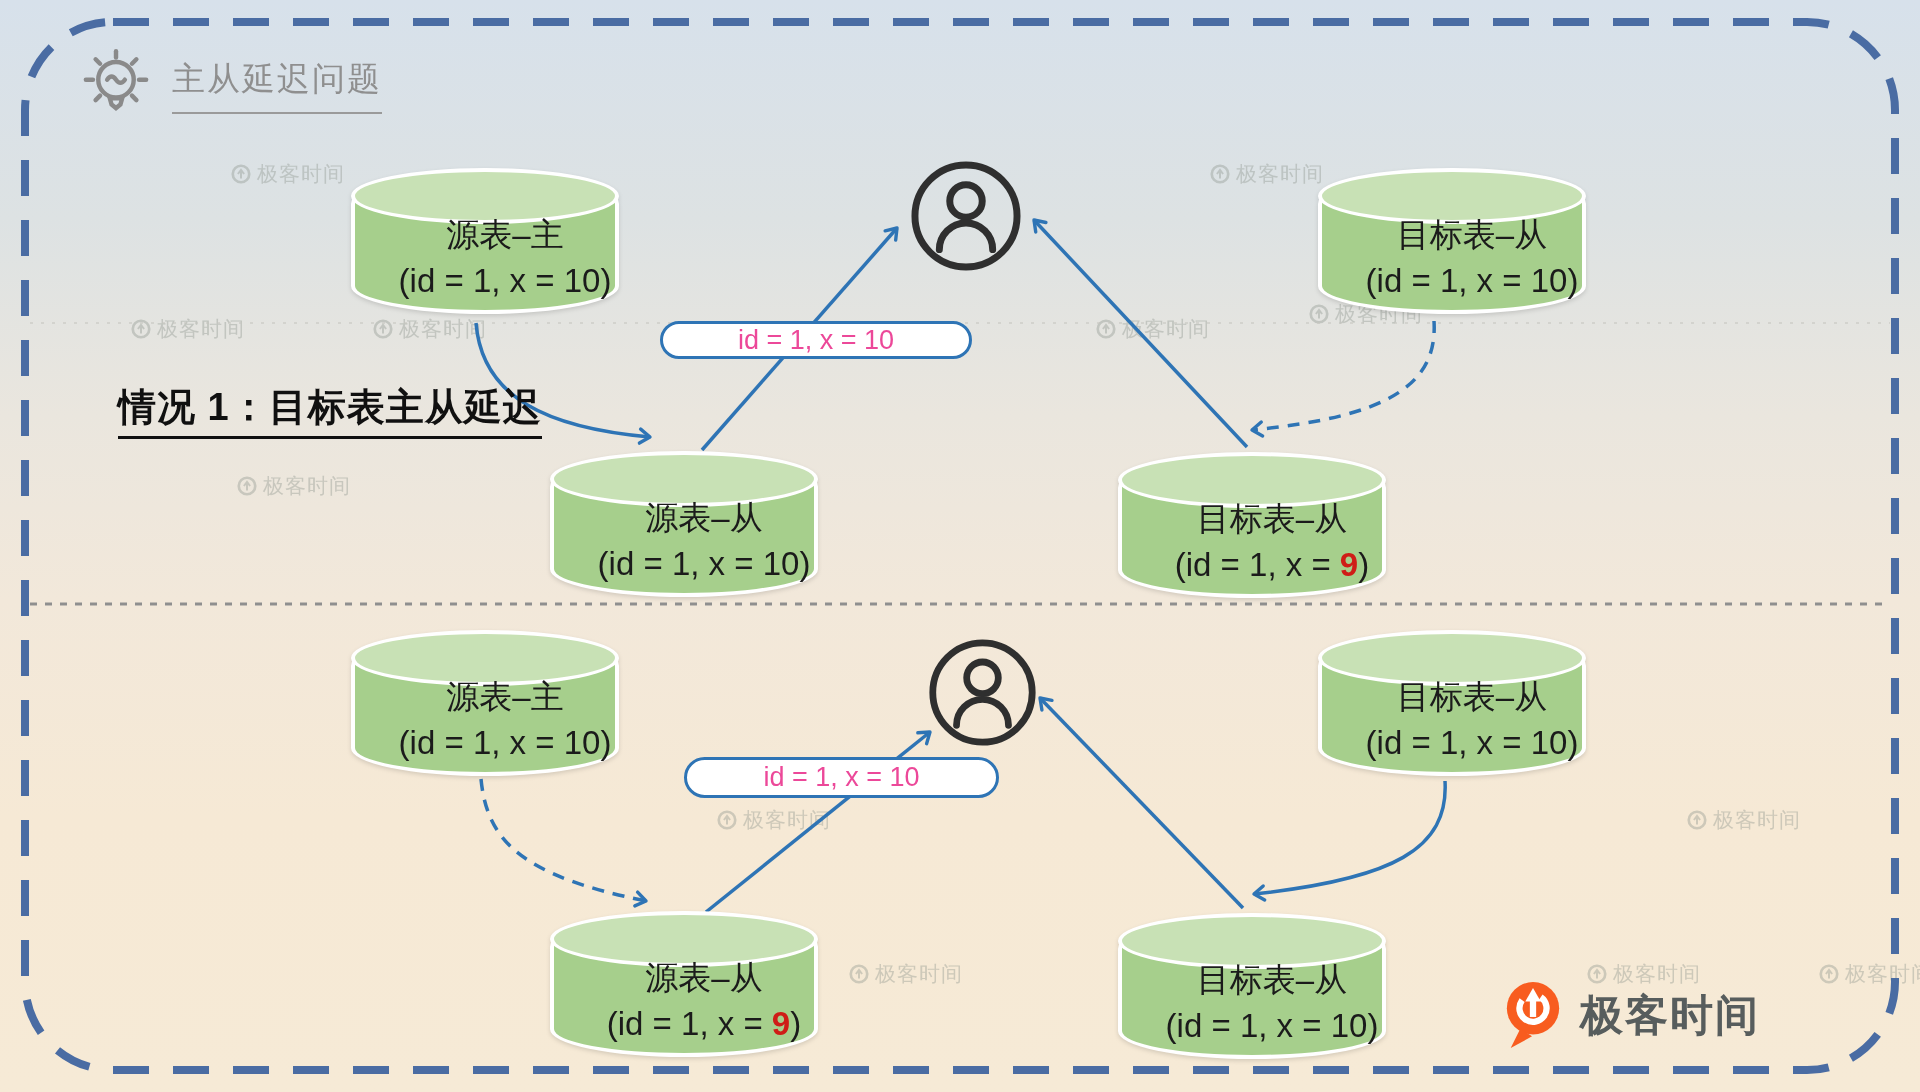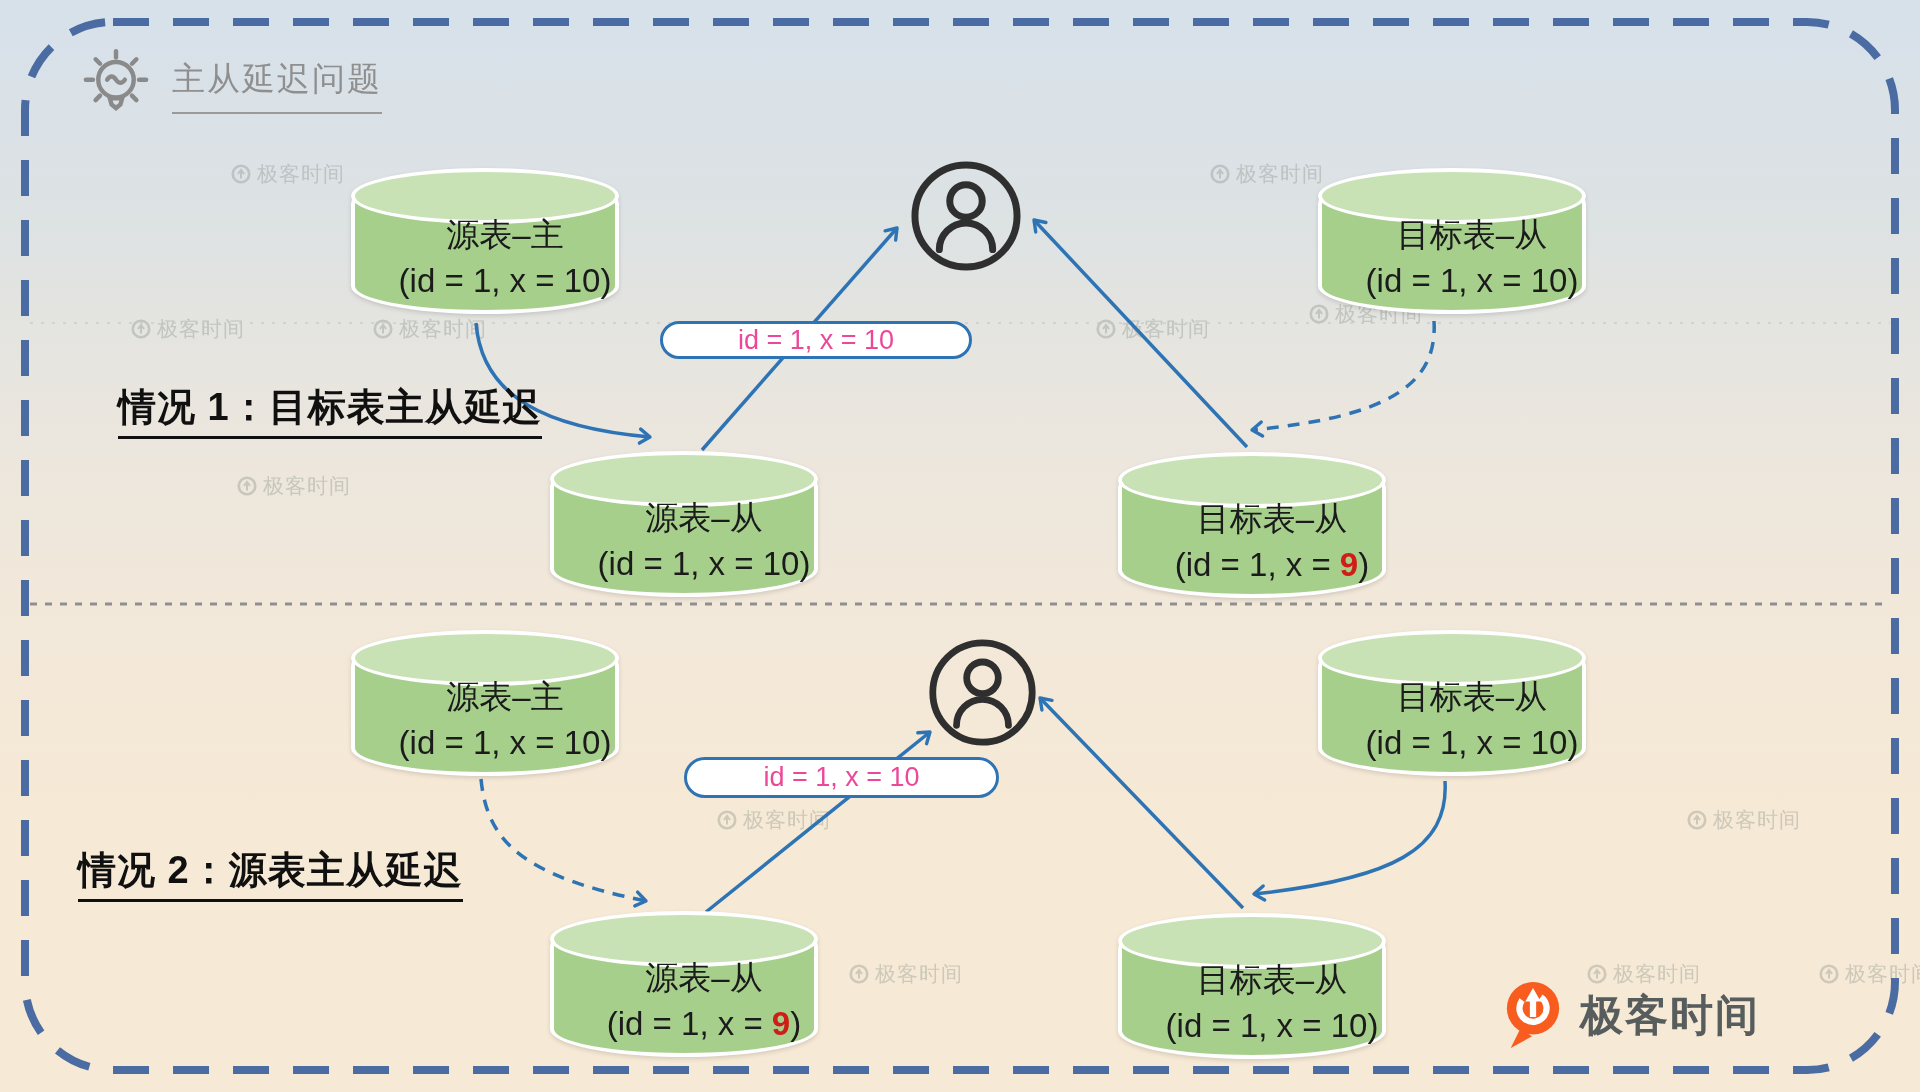--- a/index.html
+++ b/index.html
@@ -153,21 +153,20 @@
           <path d="M17 61 L22 56"></path>
         <path d="M63 15 L58 20"></path>
           <path d="M74 38 H66"></path>
           <path d="M63 61 L58 56"></path>
       </g>
     </svg>
     <span class="title-text">主从延迟问题</span>
   </div>
 
   <div class="case-label" style="left:78px;top:382px;margin-left:40px;">情况 1：目标表主从延迟</div>
-  <div class="case-label" style="left:78px;top:845px;">情况 2：源表主从延迟</div>
 
   <div class="cyl" style="left:351px;top:168px;">
     <div class="cap"></div>
       <div class="bod"></div>
     <div class="ctext">
         <div>源表–主</div>
       <div><span>(id = 1, x = </span><span>10</span><span>)</span></div>
       </div>
   </div>
   <div class="cyl" style="left:550px;top:451px;">

